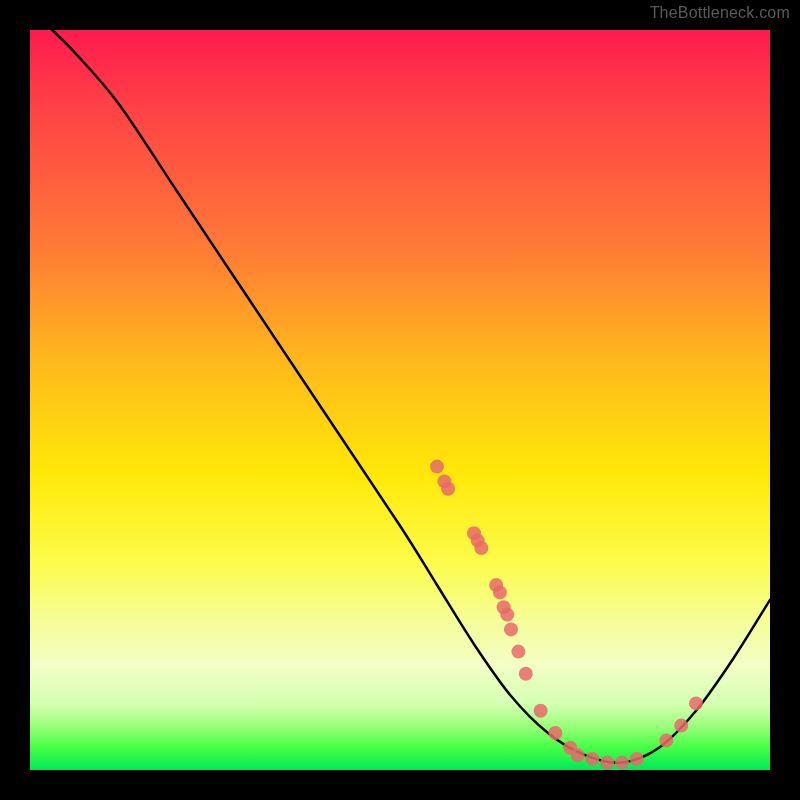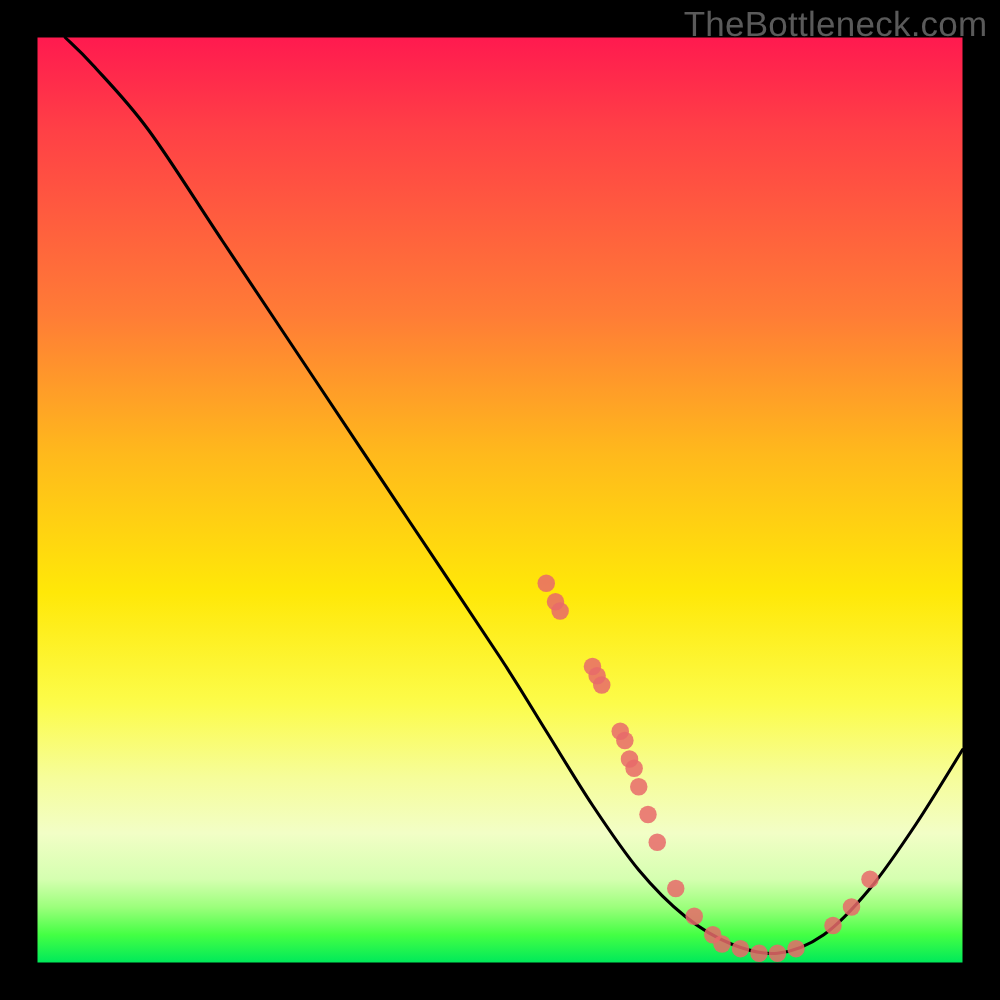--- a/index.html
+++ b/index.html
@@ -15,21 +15,21 @@
     position: relative;
     width: 800px;
     height: 800px;
     background: #000;
   }
   .watermark {
     position: absolute;
     top: 4px;
     right: 10px;
     color: #5a5a5a;
-    font-size: 28px;
+    font-size: 16px;
     font-weight: 500;
     letter-spacing: 0.2px;
     z-index: 10;
   }
   .plot-area {
     position: absolute;
     left: 30px;
     top: 30px;
     width: 740px;
     height: 740px;

